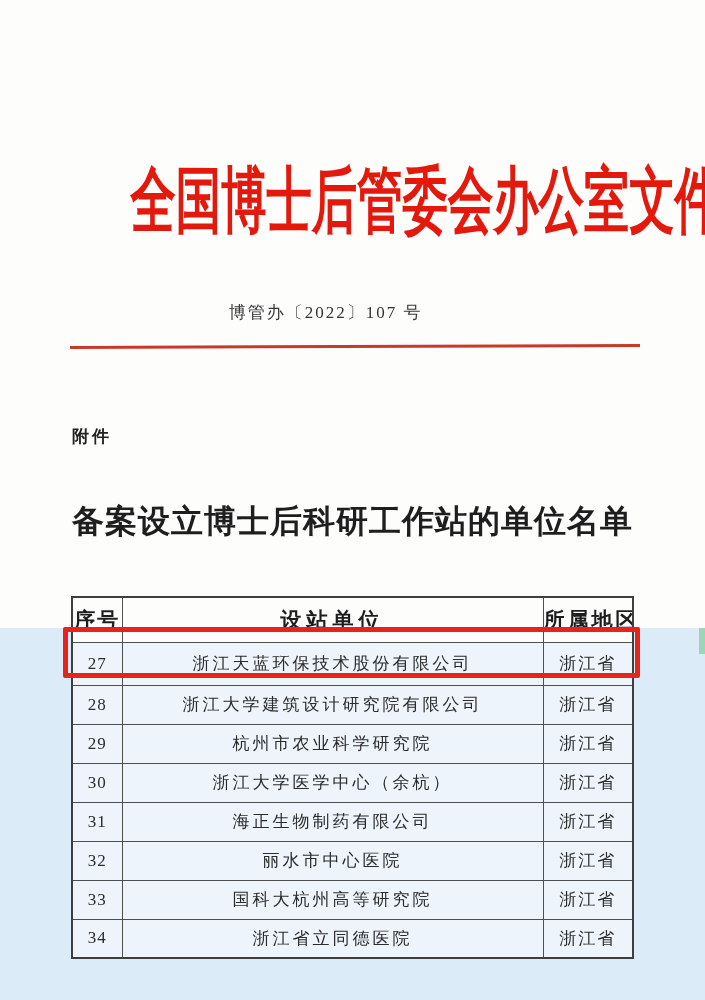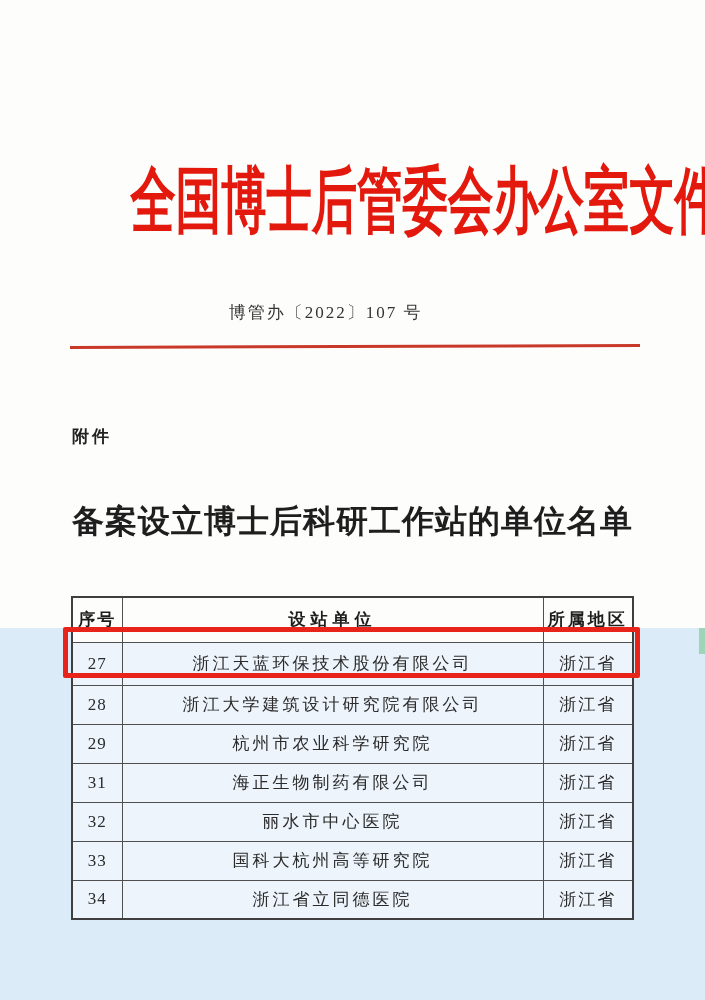--- a/index.html
+++ b/index.html
@@ -114,21 +114,21 @@
     border: 1px solid var(--border-gray);
     text-align: center;
     vertical-align: middle;
     padding: 0;
     overflow: hidden;
     white-space: nowrap;
   }
   table.units thead th {
     height: 45px;
     background: var(--page-white);
-    font-size: 17px;
+    font-size: 21px;
     font-weight: bold;
     color: #1d1d1d;
     margin-left: 12px;
   }
   th.h-no     { letter-spacing: 2px; }
   th.h-unit   { letter-spacing: 5px; }
   th.h-region { letter-spacing: 3px; }
   table.units tbody td {
     height: 39px;
     background: var(--cell-blue);
@@ -191,20 +191,25 @@
           <td class="cell-no">28</td>
           <td class="cell-unit">浙江大学建筑设计研究院有限公司</td>
           <td class="cell-region">浙江省</td>
         </tr>
         <tr>
           <td class="cell-no">29</td>
           <td class="cell-unit">杭州市农业科学研究院</td>
           <td class="cell-region">浙江省</td>
         </tr>
         <tr>
+          <td class="cell-no">30</td>
+          <td class="cell-unit">浙江大学医学中心（余杭）</td>
+          <td class="cell-region">浙江省</td>
+        </tr>
+        <tr>
           <td class="cell-no">31</td>
           <td class="cell-unit">海正生物制药有限公司</td>
           <td class="cell-region">浙江省</td>
         </tr>
         <tr>
           <td class="cell-no">32</td>
           <td class="cell-unit">丽水市中心医院</td>
           <td class="cell-region">浙江省</td>
         </tr>
         <tr>

